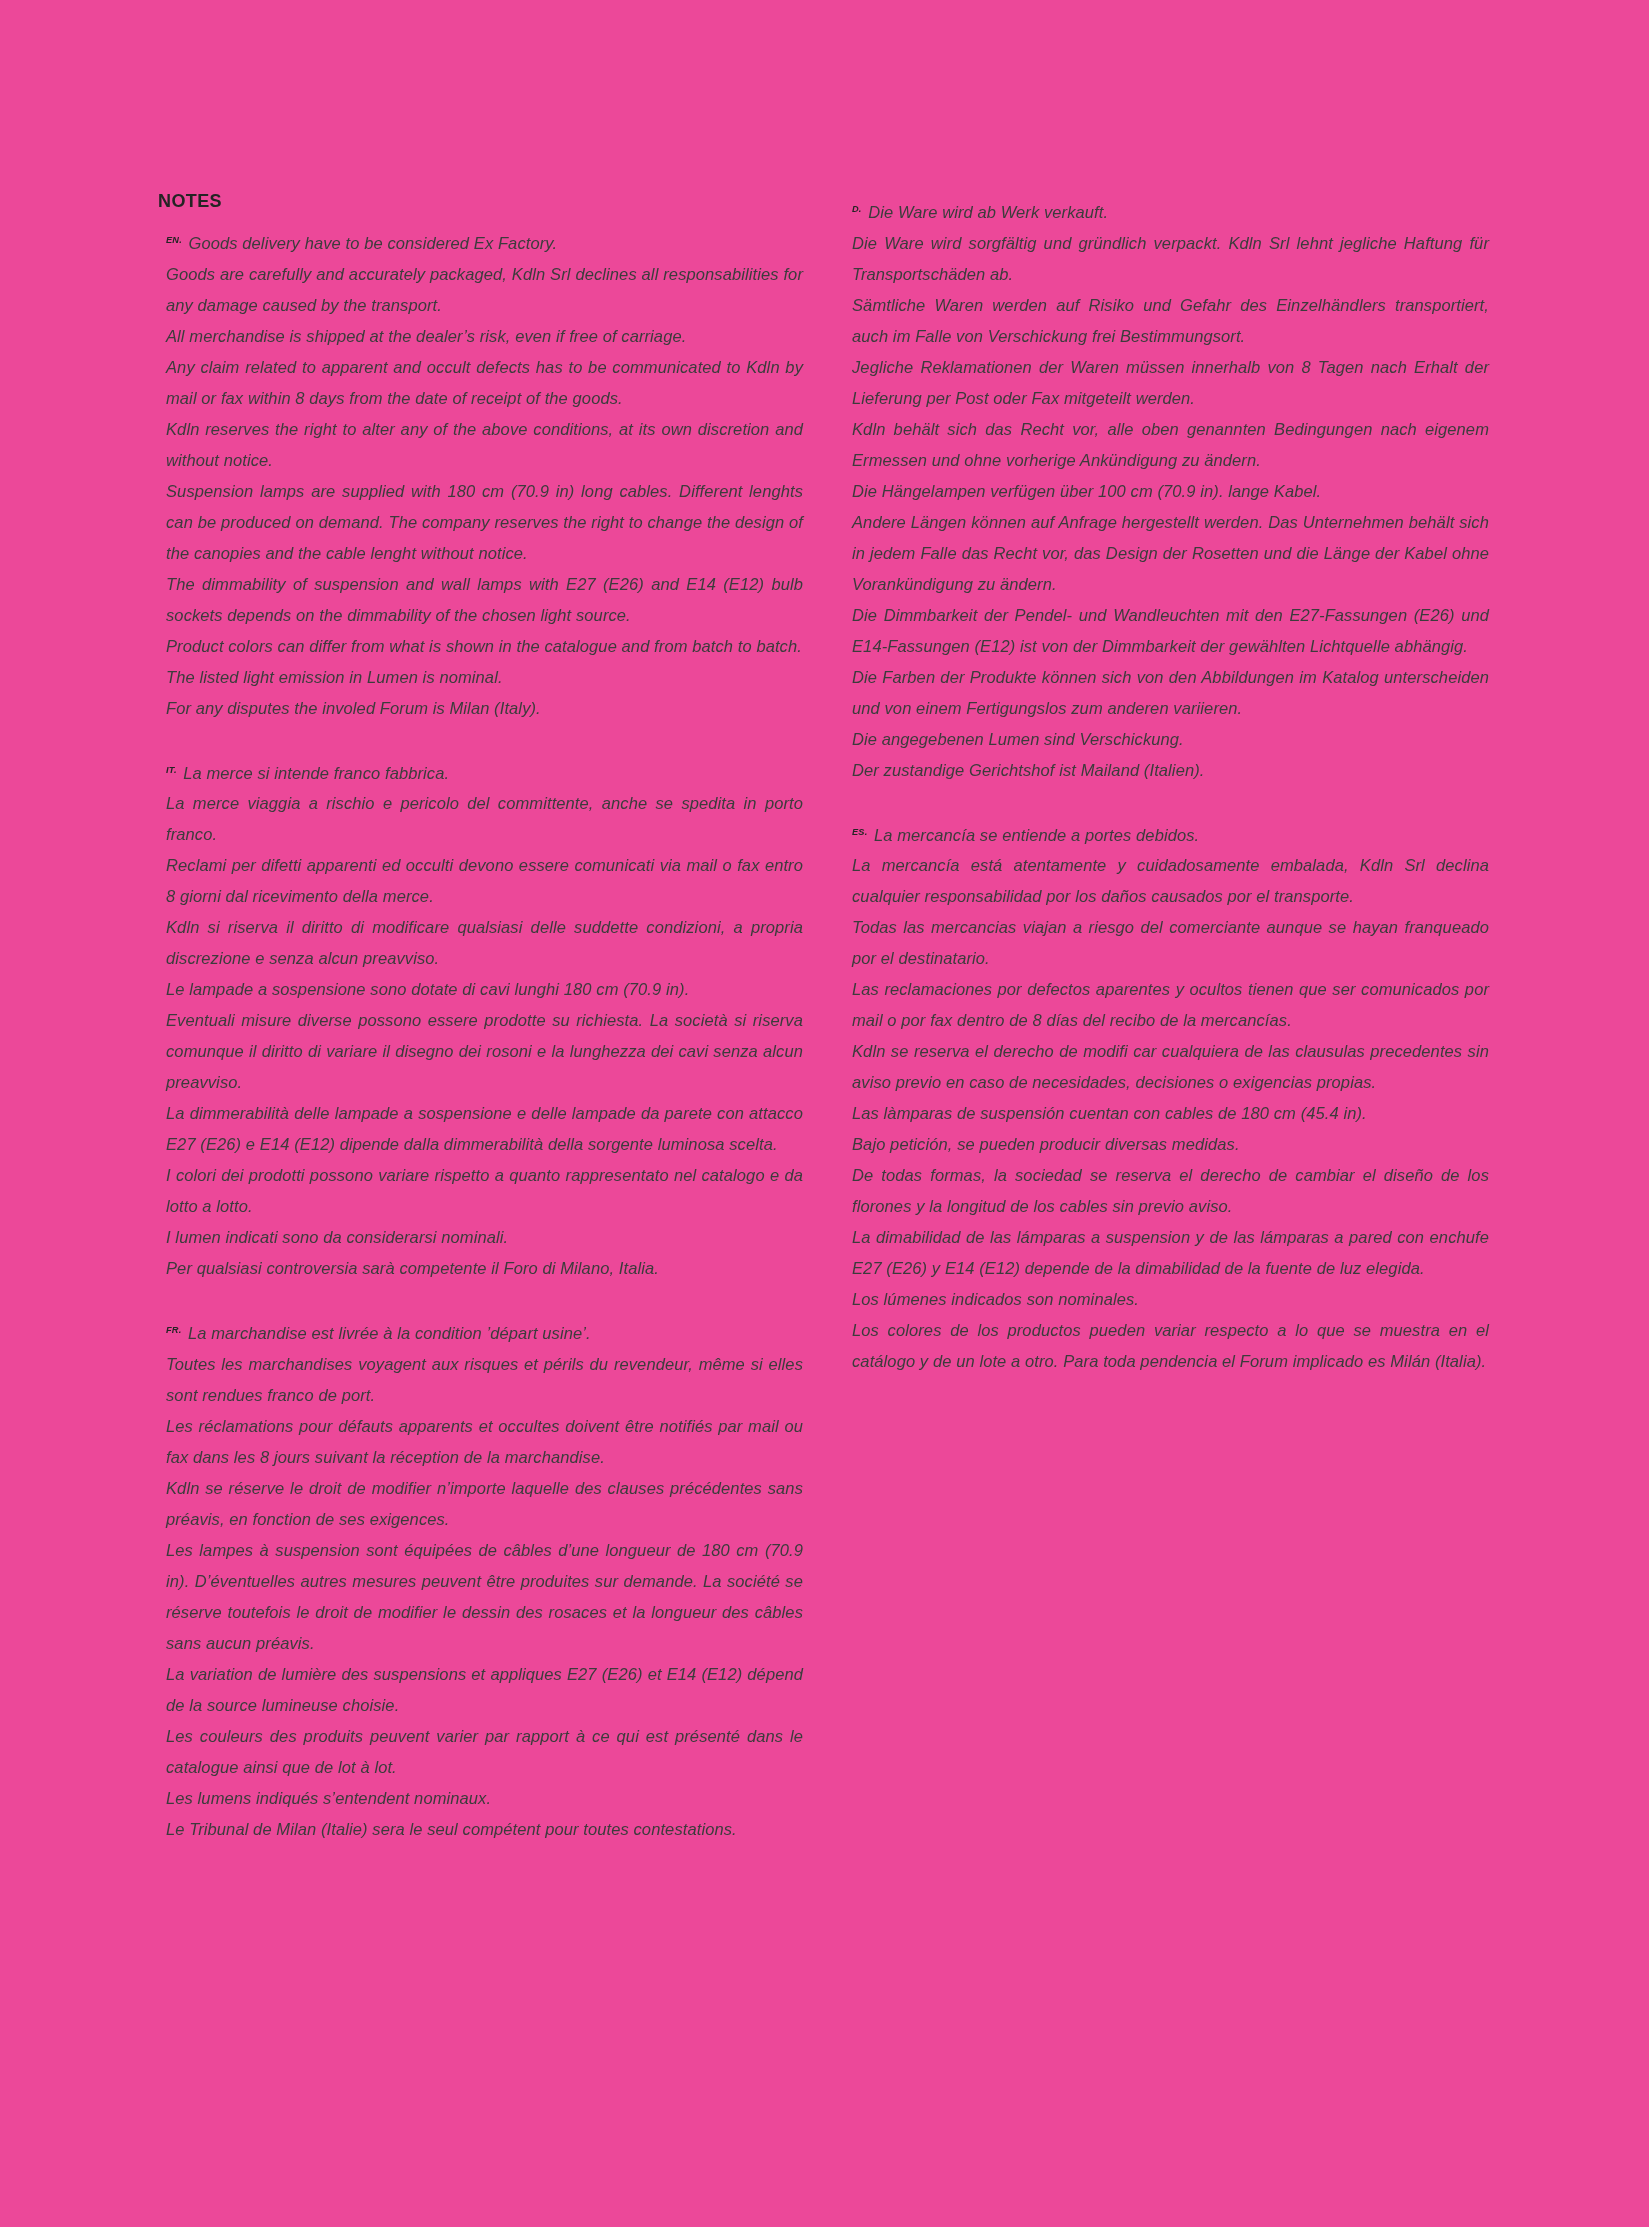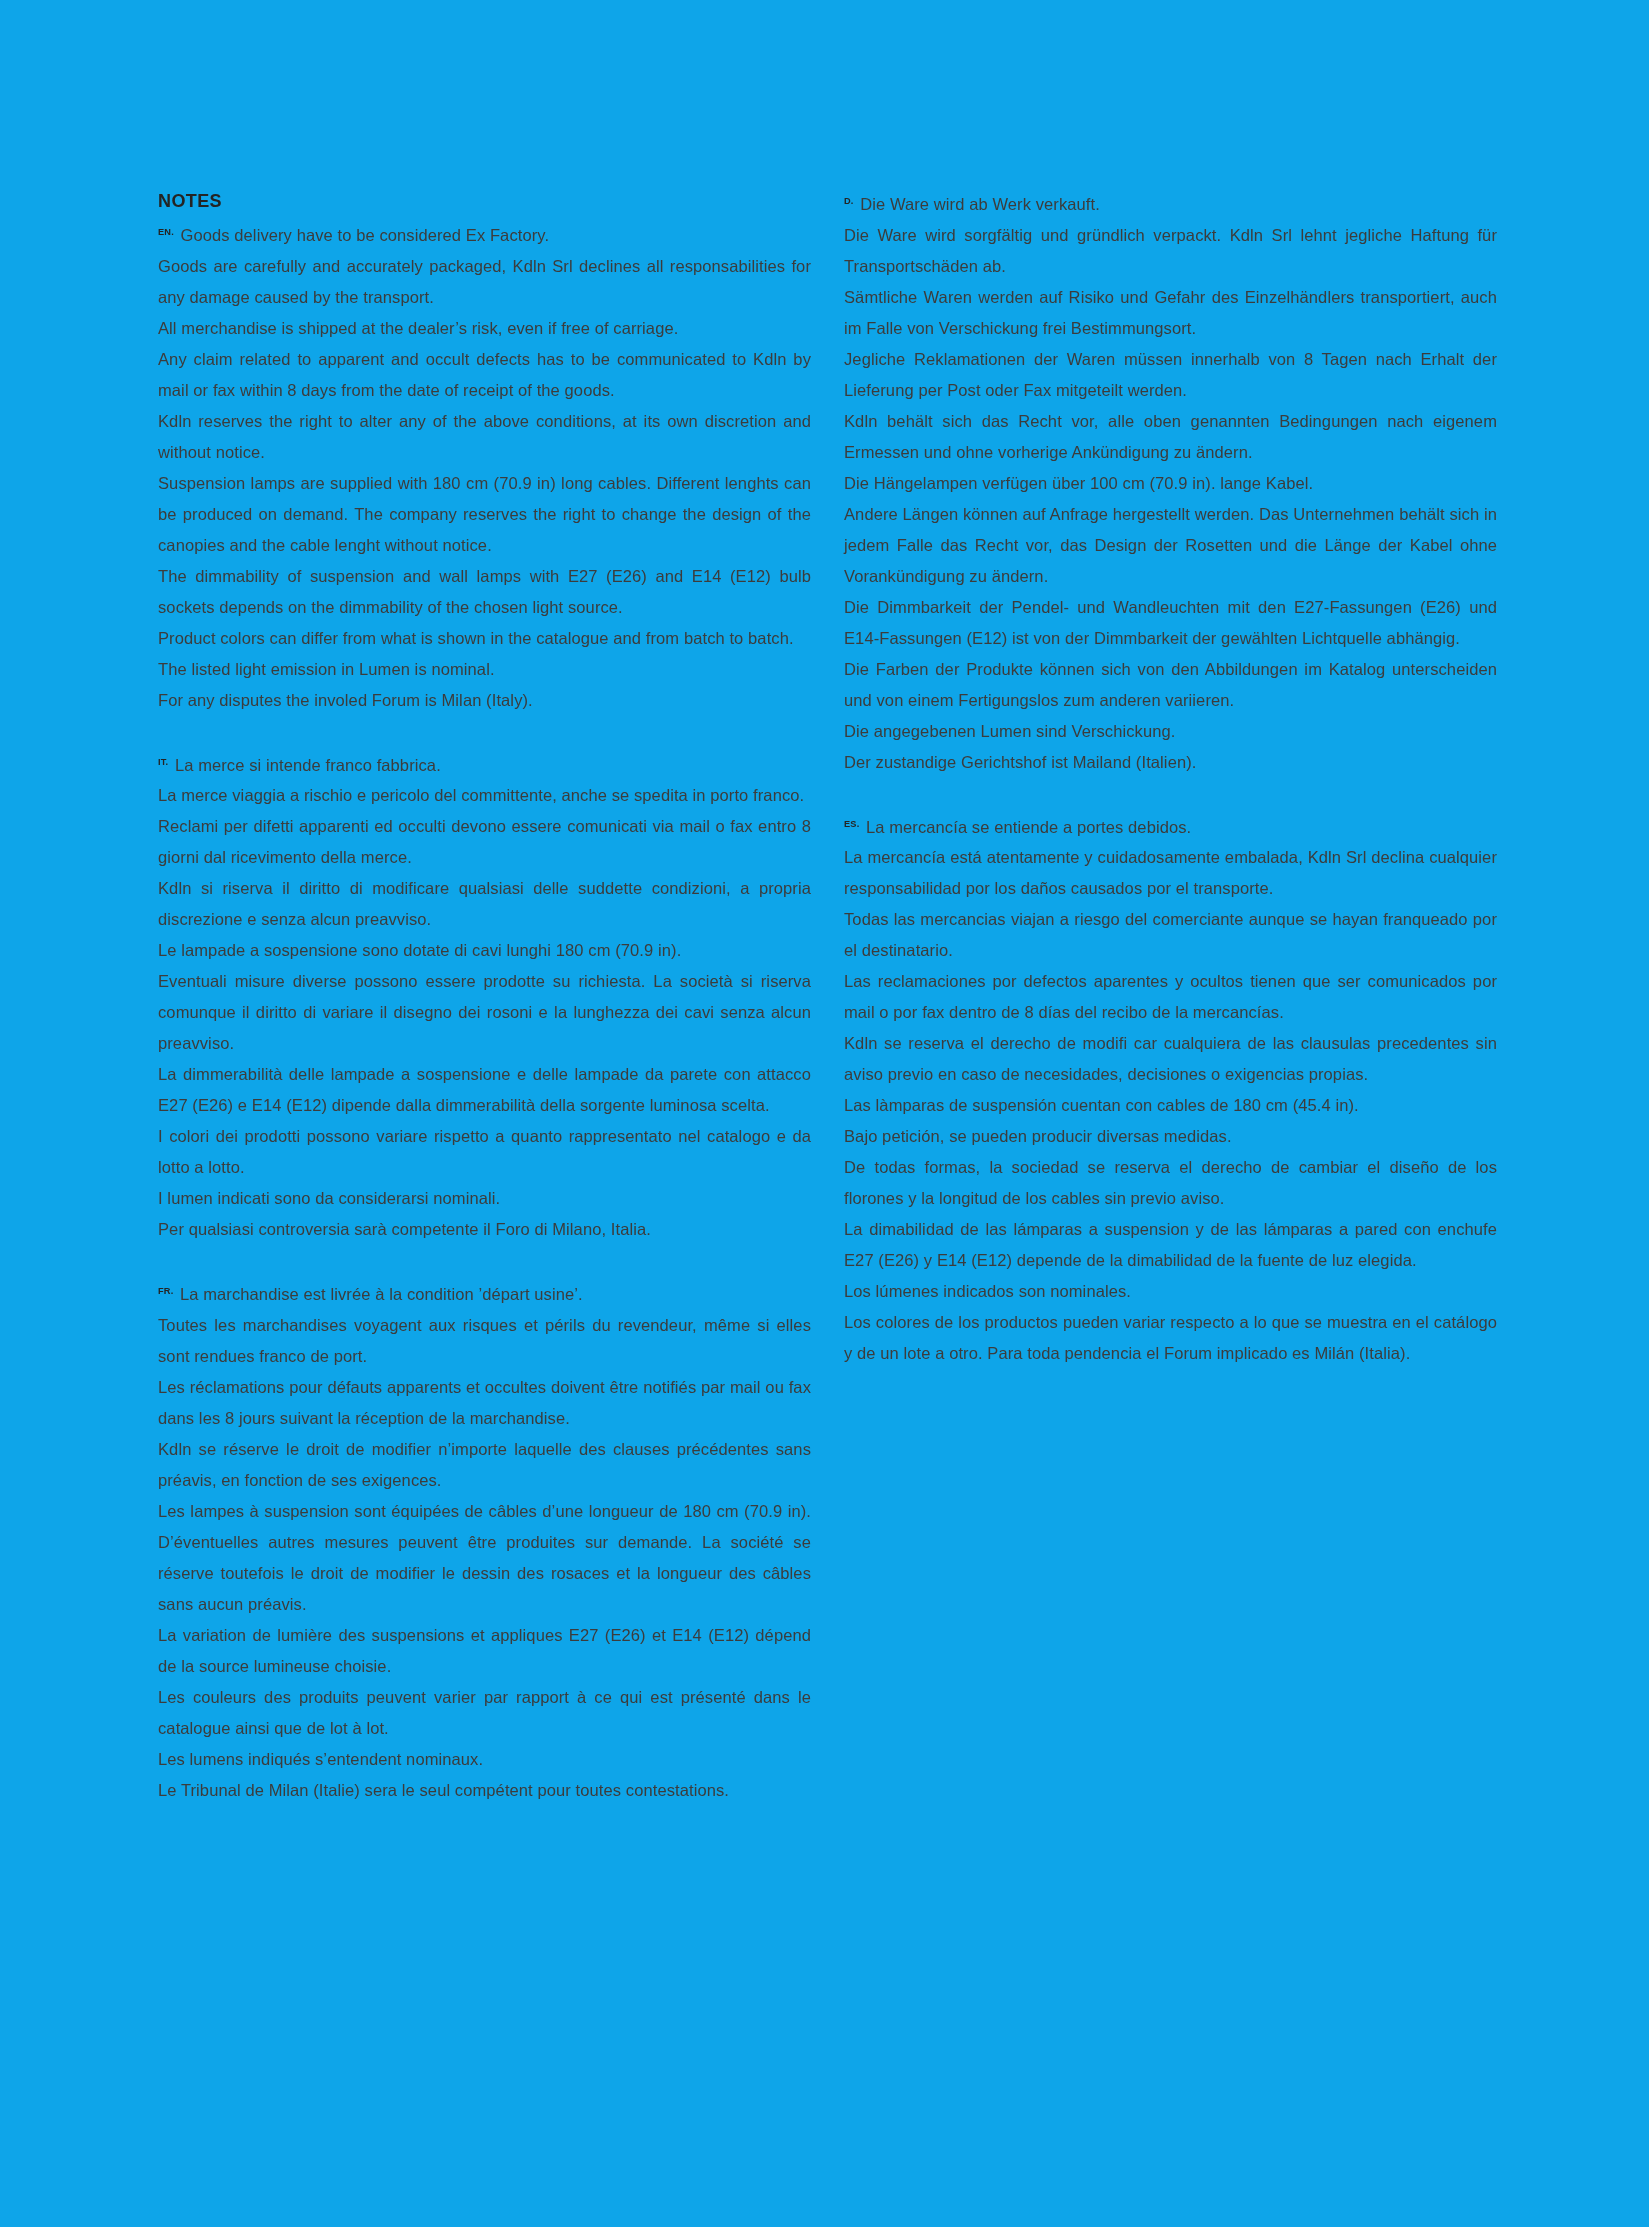--- a/index.html
+++ b/index.html
@@ -5,21 +5,21 @@
   html, body {
     margin: 0;
     padding: 0;
     background: #ffffff;
   }
   .page {
     position: relative;
     width: 1650px;
     height: 2227px;
     box-sizing: border-box;
-    background: #0ea5e9;
+    background: #ec4899;
     padding: 186px 152px 0 158px;
     font-family: "Liberation Sans", sans-serif;
     color: #3c3c3c;
     overflow: hidden;
   }
   .columns {
     display: flex;
     gap: 33px;
   }
   .col {
@@ -28,21 +28,22 @@
   }
   .page-title {
     margin: 0;
     font-size: 18px;
     font-weight: 700;
     letter-spacing: 0.4px;
     line-height: 31px;
     color: #242424;
   }
   .section {
-    margin: 0;
+    margin: 8px;
+    font-style: italic;
   }
   .section + .section {
     margin-top: 31px;
   }
   .para {
     margin: 0;
     font-size: 16.5px;
     font-weight: 400;
     line-height: 31px;
     text-align: justify;

